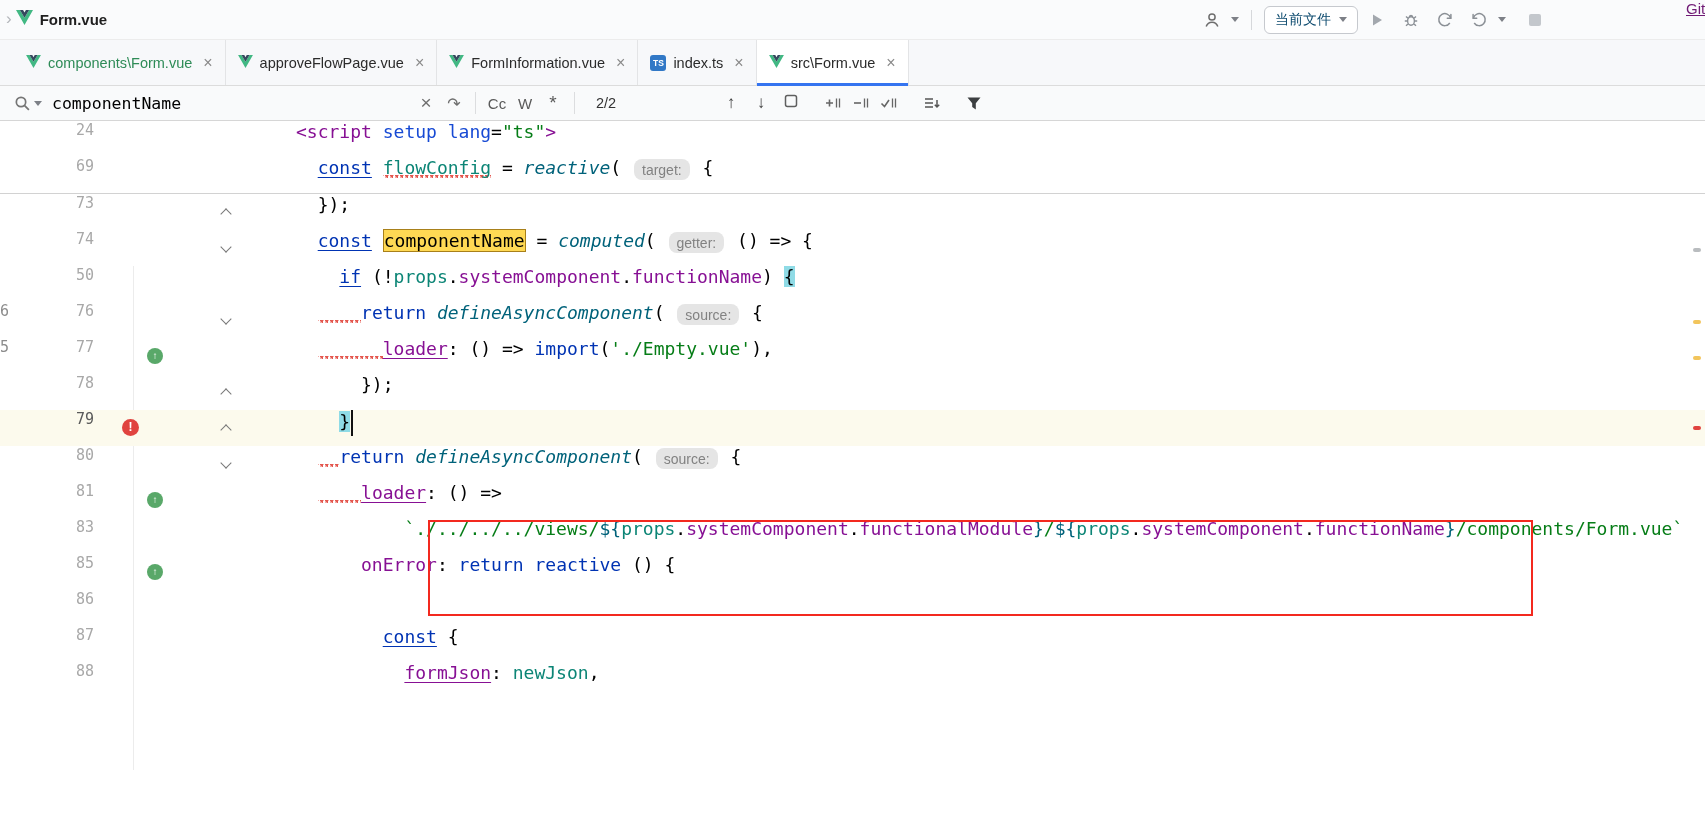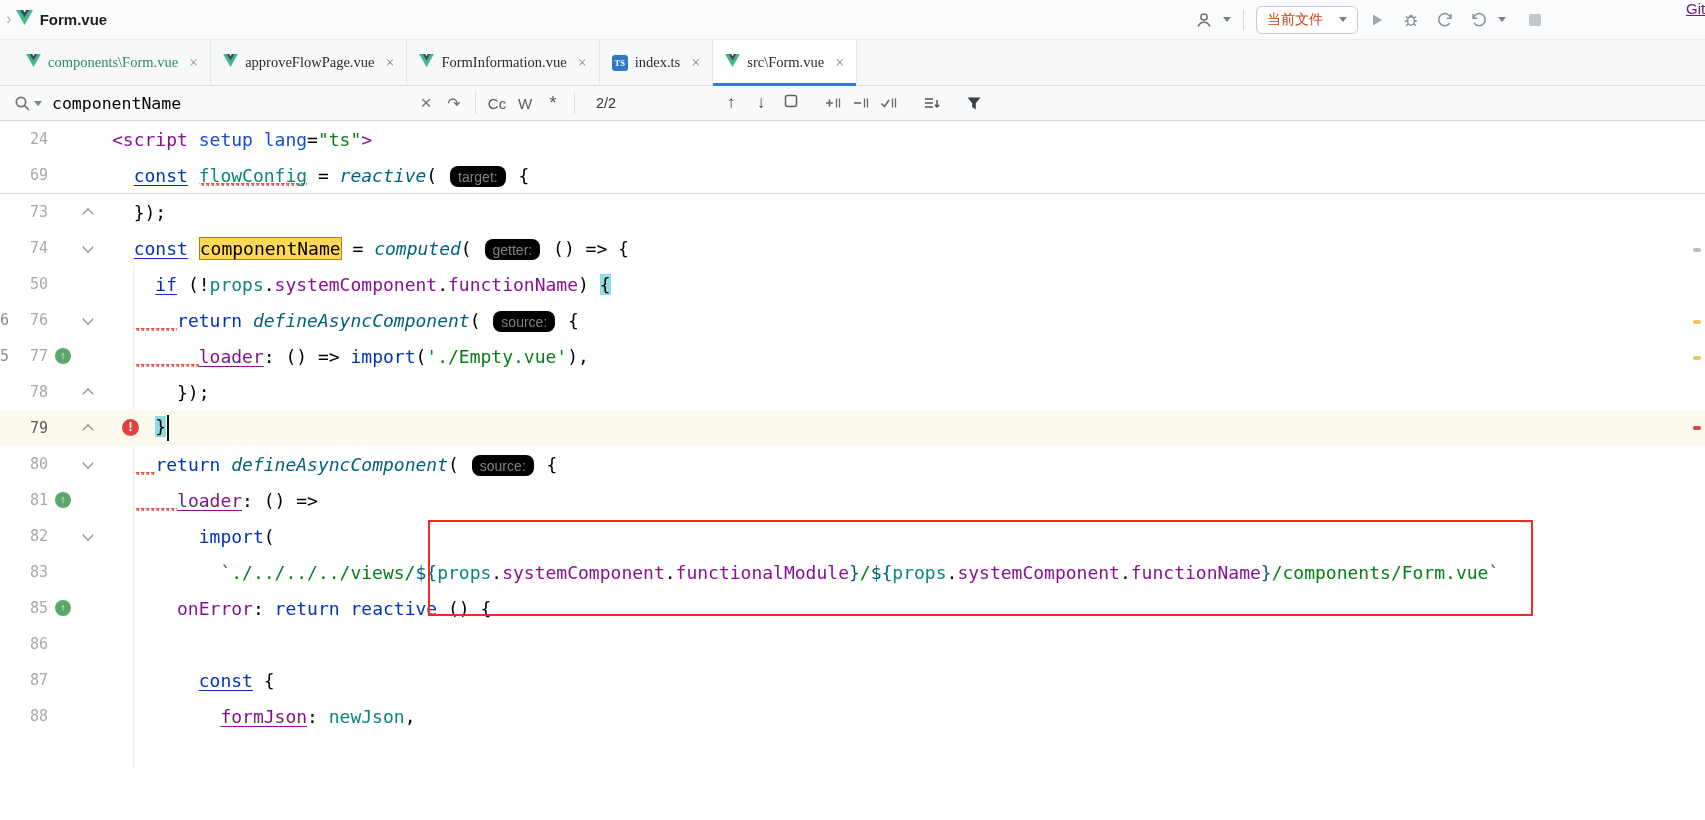--- a/index.html
+++ b/index.html
@@ -14,27 +14,27 @@
 .app{width:1705px;height:820px;background:#fff;position:relative;overflow:hidden;}
 
 
 .titlebar{height:40px;background:#fafbfc;border-bottom:1px solid #ececec;display:flex;align-items:center;padding:0 0 0 6px;position:relative;}
 .tb-chevron{color:#b3b6ba;font-size:17px;margin:0 4px 2px 0;}
 .tb-title{font-size:15px;font-weight:bold;color:#1f1f1f;margin-left:7px;}
 .tb-right{margin-left:auto;margin-right:155px;display:flex;align-items:center;gap:4px;}
 .tbtn{width:30px;height:28px;border:none;background:transparent;display:flex;align-items:center;justify-content:center;border-radius:4px;padding:0;cursor:default;}
 .caret-down{width:0;height:0;border-left:4px solid transparent;border-right:4px solid transparent;border-top:5px solid #7d8087;display:inline-block;}
 .tb-sep{width:1px;height:20px;background:#d6d8db;margin:0 8px;}
-.runcfg{display:flex;align-items:center;gap:16px;height:28px;border:1px solid #c6c9ce;border-radius:6px;padding:0 10px;font-size:14px;color:#c2410c;background:#fff;}
+.runcfg{display:flex;align-items:center;gap:8px;height:28px;border:1px solid #c6c9ce;border-radius:6px;padding:0 10px;font-size:14px;color:#0c4a6e;background:#fff;}
 .stop-sq{width:12px;height:12px;background:#c3c7cc;border-radius:2px;display:inline-block;}
 .tb-git{position:absolute;left:1686px;top:0;font-size:15px;color:#701a75;white-space:nowrap;text-decoration:underline;}
 
 
 .tabbar{height:46px;background:#f7f8fa;border-bottom:1px solid #dcdcdc;display:flex;align-items:stretch;padding-left:14px;position:relative;}
-.tab{display:flex;align-items:center;gap:7px;padding:0 12px;border-right:1px solid #e3e4e6;font-size:14.5px;color:#2b2b2b;position:relative;cursor:default;font-family:Liberation Serif, serif;}
+.tab{display:flex;align-items:center;gap:7px;padding:0 12px;border-right:1px solid #e3e4e6;font-size:14.5px;color:#2b2b2b;position:relative;cursor:default;}
 .tab.active{background:#fff;}
 .tab.active::after{content:"";position:absolute;left:0;right:0;bottom:-1px;height:3px;background:var(--accent);}
 .tlabel.green{color:var(--tab-green);}
 .tclose{color:#8a8a8a;font-size:16px;margin-left:4px;line-height:1;}
 .tsicon{width:16px;height:16px;background:#3178c6;border-radius:3px;color:#fff;font-size:8.5px;font-weight:bold;display:flex;align-items:center;justify-content:center;}
 
 
 .findbar{height:35px;background:#f9fafb;border-bottom:1px solid #d6d6d6;display:flex;align-items:center;padding-left:14px;}
 .f-ico{display:flex;align-items:center;}
 .f-query{width:360px;margin-left:10px;font:16.5px "DejaVu Sans Mono",monospace;color:#000;white-space:nowrap;overflow:hidden;}
@@ -42,36 +42,36 @@
 .f-sep{width:1px;height:22px;background:#dcdddf;margin:0 7px;}
 .f-tog{border:none;background:transparent;width:28px;height:26px;font-size:15px;color:#5a5a5a;border-radius:4px;padding:0;}
 .f-tog.star{font-size:19px;}
 .f-count{font-size:14.5px;color:#333;margin-left:14px;min-width:34px;text-align:left;}
 .f-nav{border:none;background:transparent;width:30px;height:26px;font-size:17px;color:#3c3c3c;padding:0;}
 .f-nav.first{margin-left:86px;}
 .grp{margin-left:12px;display:flex;align-items:center;}
 
 
 .editor{position:relative;height:699px;background:#fff;overflow:hidden;}
-.row{height:36px;display:flex;align-items:center;position:relative;}
+.row{height:36px;display:flex;position:relative;gap:46px;}
 .row.cur{background:var(--cl);}
 .edge{width:10px;flex:none;color:#8c8c8c;font:15px "DejaVu Sans Mono",monospace;overflow:hidden;}
 .lnum{width:38px;flex:none;text-align:right;color:#a8a8a8;font:15px "DejaVu Sans Mono",monospace;}
 .row.cur .lnum{color:#5a5a5a;}
 .gic{width:30px;flex:none;display:flex;justify-content:center;align-items:center;}
 .gfold{width:20px;flex:none;display:flex;justify-content:center;align-items:center;}
 .code{flex:1;font:18px "DejaVu Sans Mono",monospace;white-space:pre;color:#000;padding-left:14px;position:relative;}
 .sticky-div{height:1px;background:#d2d2d2;}
 .tk.kw{color:var(--kw);} .tk.str{color:var(--str);} .tk.prop{color:var(--prop);}
 .tk.var{color:var(--var);} .tk.fn{color:var(--fn);font-style:italic;}
 .tk.tag{color:var(--tag);margin-top:28px;} .tk.attr{color:var(--attr);} .tk.interp{color:var(--interp);}
 .tk.u{text-decoration:underline;text-underline-offset:3px;}
 .tk.hit{background:var(--hit);box-shadow:inset 0 0 0 1px #a8801a;padding:1px 1px;}
 .tk.bh{background:var(--bh);}
-.tk.hint{font:14px "Liberation Sans",sans-serif;color:#828282;background:#000000;border-radius:8px;padding:2.5px 8px;margin:0 2px;}
+.tk.hint{font:14px "Liberation Sans",sans-serif;color:#828282;background:#e5e5e5;border-radius:8px;padding:2.5px 8px;margin:0 2px;}
 .tk.sq{background-image:linear-gradient(45deg,transparent 0 60%,#e4574f 60% 100%),linear-gradient(-45deg,transparent 0 60%,#e4574f 60% 100%);background-size:5px 3px,5px 3px;background-position:0 100%,2.5px 100%;background-repeat:repeat-x,repeat-x;}
 .caret{display:inline-block;width:2px;height:26px;background:#111;vertical-align:middle;margin-left:1px;}
 .errb{position:absolute;left:122px;top:9px;width:17px;height:17px;border-radius:50%;background:var(--err);color:#fff;font:bold 12px/17px "Liberation Sans",sans-serif;text-align:center;}
 .gdot{width:16px;height:16px;border-radius:50%;background:#59a869;color:#fff;font:bold 10px/16px "Liberation Sans",sans-serif;text-align:center;display:inline-block;}
 .chev{width:8px;height:8px;border-right:1.6px solid #787878;border-bottom:1.6px solid #787878;display:inline-block;}
 .chev.down{transform:rotate(45deg);margin-top:-3px;}
 .chev.up{transform:rotate(-135deg);margin-top:3px;}
 .iguide{position:absolute;left:133px;top:145px;width:1px;height:504px;background:#ececec;}
 .ann{position:absolute;left:428px;top:399px;width:1105px;height:96px;border:2.5px solid var(--ann);z-index:6;}
 .stripe-mark{position:absolute;right:4px;width:8px;height:4px;border-radius:2px;z-index:4;}
@@ -325,29 +325,20 @@
           <span class="edge"></span>
           <span class="lnum">81</span>
           <span class="gic">
             <span class="gdot">↑</span>
           </span>
           <span class="gfold"></span>
           <span class="code"><span class="tk">  </span><span class="tk sq">    </span><span class="tk prop u">loader</span><span class="tk">: () =&gt;</span></span>
         </div>
         <div class="row">
           <span class="edge"></span>
-          <span class="lnum">82</span>
-          <span class="gic"></span>
-          <span class="gfold">
-            <span class="chev down"></span>
-          </span>
-          <span class="code"><span class="tk">        </span><span class="tk kw">import</span><span class="tk">(</span></span>
-        </div>
-        <div class="row">
-          <span class="edge"></span>
           <span class="lnum">83</span>
           <span class="gic"></span>
           <span class="gfold"></span>
           <span class="code"><span class="tk">          </span><span class="tk str">`./../../../views/</span><span class="tk interp">${</span><span class="tk var">props</span><span class="tk">.</span><span class="tk prop">systemComponent</span><span class="tk">.</span><span class="tk prop">functionalModule</span><span class="tk interp">}</span><span class="tk str">/</span><span class="tk interp">${</span><span class="tk var">props</span><span class="tk">.</span><span class="tk prop">systemComponent</span><span class="tk">.</span><span class="tk prop">functionName</span><span class="tk interp">}</span><span class="tk str">/components/Form.vue`</span></span>
         </div>
         <div class="row">
           <span class="edge"></span>
           <span class="lnum">85</span>
           <span class="gic">
             <span class="gdot">↑</span>

